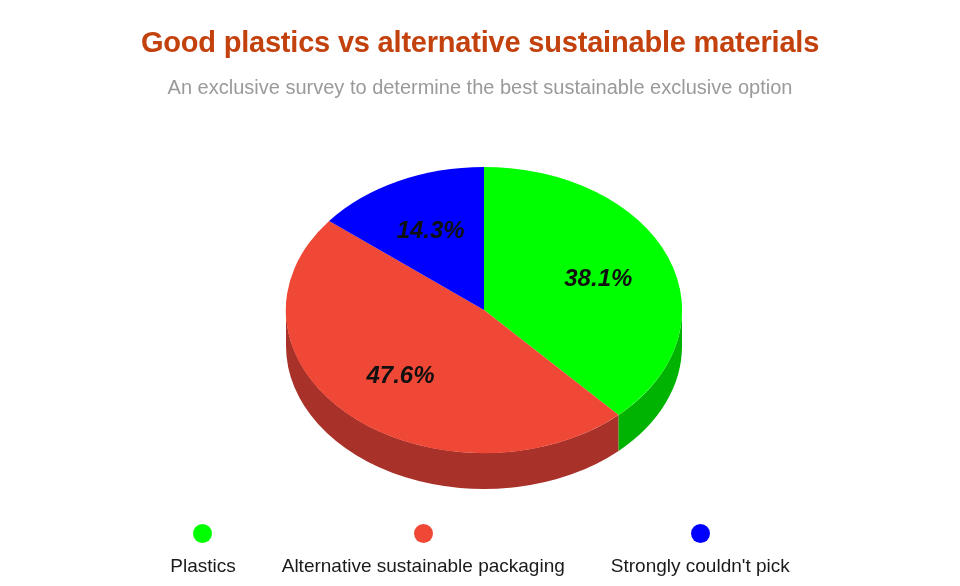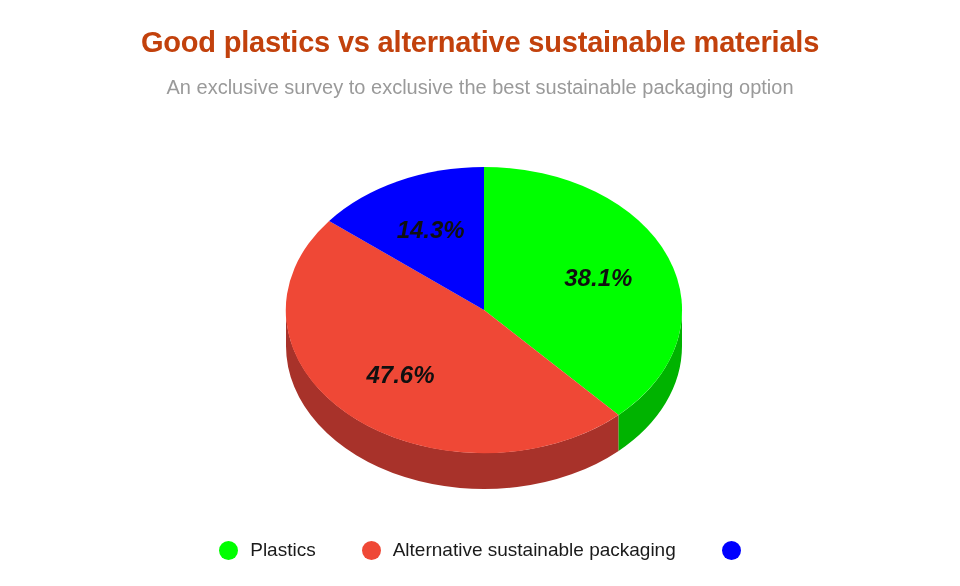--- a/index.html
+++ b/index.html
@@ -65,21 +65,21 @@
     width: 960px;
     height: 44px;
     display: flex;
     flex-direction: row;
     align-items: center;
     justify-content: center;
     gap: 46px;
   }
   .legend-item {
     display: flex;
-    flex-direction: row;
+    flex-direction: column;
     align-items: center;
     gap: 12px;
   }
   .legend-swatch {
     width: 19px;
     height: 19px;
     border-radius: 50%;
     flex: 0 0 auto;
   }
   .legend-label {
@@ -88,21 +88,21 @@
     white-space: nowrap;
   }
 </style>
 </head>
 <body>
 
 <div id="chart-root">
 
   <div id="chart-title">Good plastics vs alternative sustainable materials</div>
 
-  <div id="chart-subtitle">An exclusive survey to exclusive the best sustainable packaging option</div>
+  <div id="chart-subtitle">An exclusive survey to determine the best sustainable exclusive option</div>
 
   <div id="pie-area">
     <svg id="pie-svg" width="960" height="380" viewBox="0 0 960 380">
       <defs>
         <clipPath id="clip-top-ellipse">
           <ellipse cx="484" cy="180" rx="198" ry="143"></ellipse>
         </clipPath>
       </defs>
 
       <g id="pie-walls">
@@ -131,16 +131,17 @@
     <div class="legend-item">
       <span class="legend-swatch" style="background:#00ff00"></span>
       <span class="legend-label">Plastics</span>
     </div>
     <div class="legend-item">
       <span class="legend-swatch" style="background:#ef4836"></span>
       <span class="legend-label">Alternative sustainable packaging</span>
     </div>
     <div class="legend-item">
       <span class="legend-swatch" style="background:#0000ff"></span>
+      <span class="legend-label">Strongly couldn't pick</span>
     </div>
   </div>
 
 </div>
 
 </body></html>

